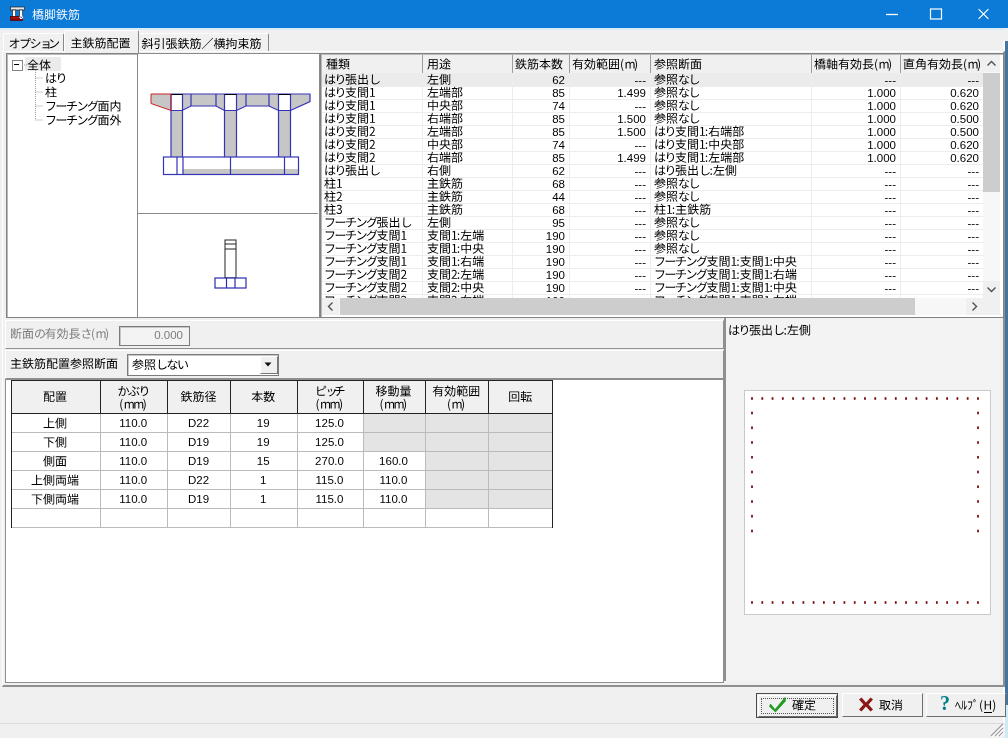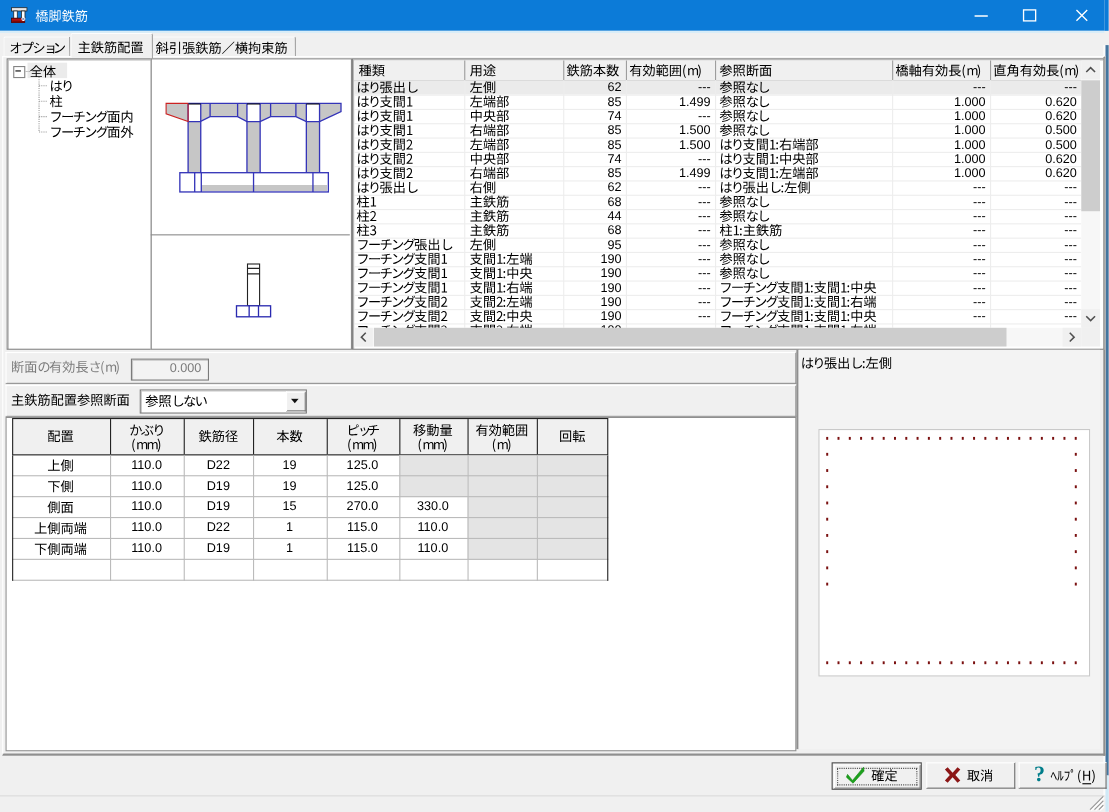--- a/index.html
+++ b/index.html
@@ -342,21 +342,21 @@
     <div class="at " style="left:230px;top:417px;width:66.5px;text-align:center;color:#000;font-size:11.5px">19</div>
     <div class="at " style="left:296.5px;top:417px;width:66px;text-align:center;color:#000;font-size:11.5px">125.0</div>
     <div class="at " style="left:99.5px;top:436px;width:67.5px;text-align:center;color:#000;font-size:11.5px">110.0</div>
     <div class="at " style="left:167px;top:436px;width:63px;text-align:center;color:#000;font-size:11.5px">D19</div>
     <div class="at " style="left:230px;top:436px;width:66.5px;text-align:center;color:#000;font-size:11.5px">19</div>
     <div class="at " style="left:296.5px;top:436px;width:66px;text-align:center;color:#000;font-size:11.5px">125.0</div>
     <div class="at " style="left:99.5px;top:455px;width:67.5px;text-align:center;color:#000;font-size:11.5px">110.0</div>
     <div class="at " style="left:167px;top:455px;width:63px;text-align:center;color:#000;font-size:11.5px">D19</div>
     <div class="at " style="left:230px;top:455px;width:66.5px;text-align:center;color:#000;font-size:11.5px">15</div>
     <div class="at " style="left:296.5px;top:455px;width:66px;text-align:center;color:#000;font-size:11.5px">270.0</div>
-    <div class="at " style="left:362.5px;top:455px;width:62px;text-align:center;color:#000;font-size:11.5px">330.0</div>
+    <div class="at " style="left:362.5px;top:455px;width:62px;text-align:center;color:#000;font-size:11.5px">160.0</div>
     <div class="at " style="left:99.5px;top:474px;width:67.5px;text-align:center;color:#000;font-size:11.5px">110.0</div>
     <div class="at " style="left:167px;top:474px;width:63px;text-align:center;color:#000;font-size:11.5px">D22</div>
     <div class="at " style="left:230px;top:474px;width:66.5px;text-align:center;color:#000;font-size:11.5px">1</div>
     <div class="at " style="left:296.5px;top:474px;width:66px;text-align:center;color:#000;font-size:11.5px">115.0</div>
     <div class="at " style="left:362.5px;top:474px;width:62px;text-align:center;color:#000;font-size:11.5px">110.0</div>
     <div class="at " style="left:99.5px;top:493px;width:67.5px;text-align:center;color:#000;font-size:11.5px">110.0</div>
     <div class="at " style="left:167px;top:493px;width:63px;text-align:center;color:#000;font-size:11.5px">D19</div>
     <div class="at " style="left:230px;top:493px;width:66.5px;text-align:center;color:#000;font-size:11.5px">1</div>
     <div class="at " style="left:296.5px;top:493px;width:66px;text-align:center;color:#000;font-size:11.5px">115.0</div>
     <div class="at " style="left:362.5px;top:493px;width:62px;text-align:center;color:#000;font-size:11.5px">110.0</div>

